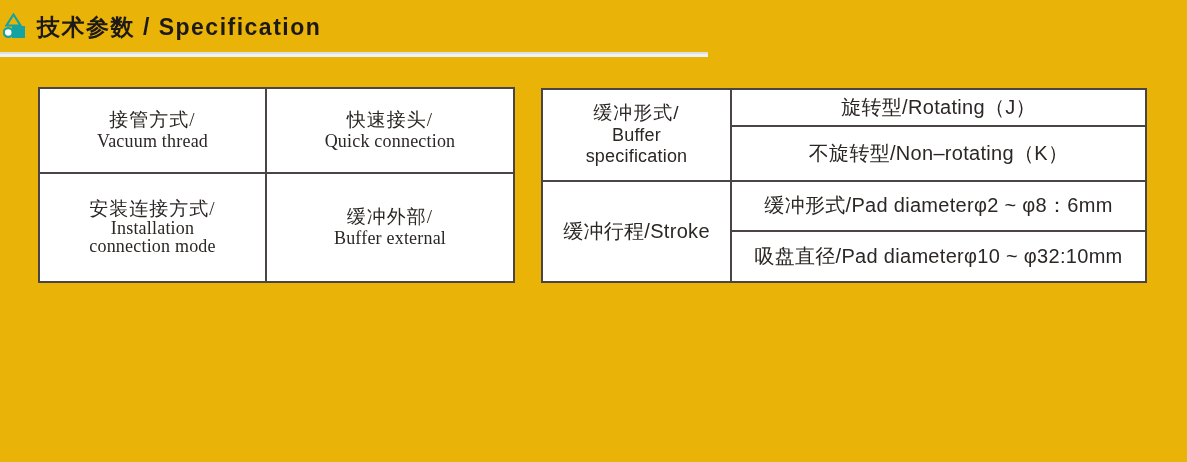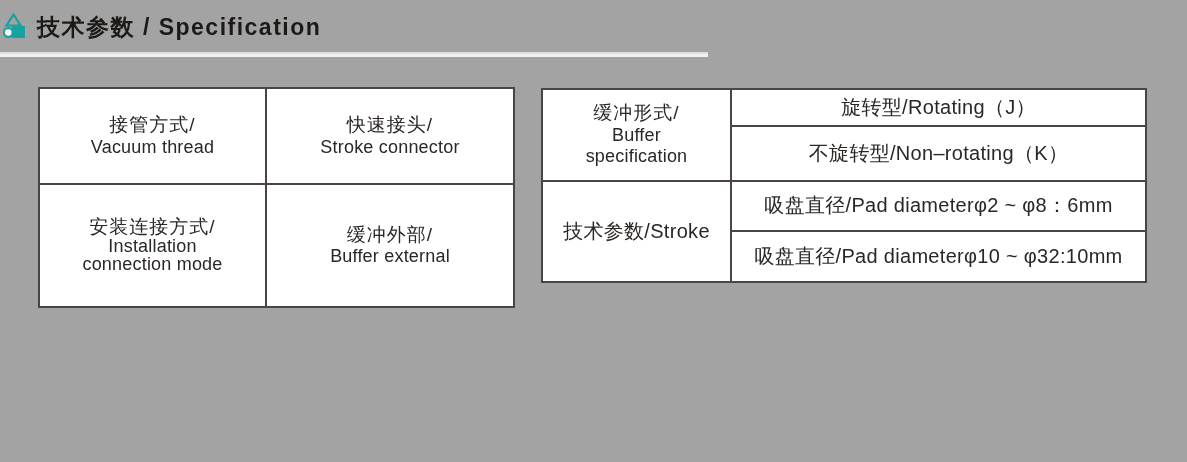--- a/index.html
+++ b/index.html
@@ -3,21 +3,21 @@
 <meta charset="utf-8">
 <style>
   * { margin: 0; padding: 0; box-sizing: border-box; }
   html, body {
     width: 1187px; height: 462px;
     background: #ffffff;
     font-family: "Liberation Sans", "DejaVu Sans", sans-serif;
     color: #2b2725;
     overflow: hidden;
   }
-  .page { position: relative; width: 1187px; height: 462px; background: #a3a3a3; }
+  .page { position: relative; width: 1187px; height: 462px; background: #eab308; }
 
   
   .header { position: absolute; left: 0; top: 0; width: 1187px; height: 60px; }
   .header-icon { position: absolute; left: 3px; top: 13px; width: 24px; height: 26px; }
   .page-title {
     position: absolute; left: 37px; top: 12px;
     font-size: 23px; font-weight: bold; letter-spacing: 1.5px;
     color: #1c1917; white-space: nowrap;
   }
   .header-divider {
@@ -38,21 +38,21 @@
     vertical-align: middle;
     padding: 2px 4px;
     line-height: 1.18;
   }
   .zh-line { display: block; font-size: 19px; letter-spacing: 1px; }
   .en-line { display: block; font-size: 18px; letter-spacing: 0.2px; }
   .tight .zh-line { line-height: 1.05; }
   .tight .en-line { line-height: 1.05; text-align: center; }
   .single-line { font-size: 20px; letter-spacing: 0.3px; white-space: nowrap; }
 
-  #left-table  { left: 38px;  top: 87px; width: 475px; height: 221px; }
+  #left-table  { left: 38px;  top: 87px; width: 475px; height: 196px; font-family: Liberation Serif, serif; }
   #right-table { left: 541px; top: 88px; width: 604px; height: 195px; }
 
   #left-table col.c1 { width: 227px; }
   #left-table col.c2 { width: 248px; }
   #right-table col.c1 { width: 189px; }
   #right-table col.c2 { width: 415px; }
 </style>
 </head>
 <body>
 
@@ -74,21 +74,21 @@
         <col class="c2">
       </colgroup>
     <tbody>
         <tr>
       <td>
         <span class="zh-line">接管方式/</span>
         <span class="en-line">Vacuum thread</span>
       </td>
       <td>
         <span class="zh-line">快速接头/</span>
-        <span class="en-line">Stroke connector</span>
+        <span class="en-line">Quick connection</span>
       </td>
     </tr>
     <tr>
       <td class="tight">
         <span class="zh-line">安装连接方式/</span>
         <span class="en-line">Installation</span>
         <span class="en-line">connection mode</span>
       </td>
       <td>
         <span class="zh-line">缓冲外部/</span>
@@ -114,24 +114,24 @@
         <span class="single-line">旋转型/Rotating（J）</span>
       </td>
     </tr>
     <tr style="height:52px;">
       <td>
         <span class="single-line">不旋转型/Non–rotating（K）</span>
       </td>
     </tr>
     <tr style="height:48px;">
       <td rowspan="2">
-        <span class="single-line">技术参数/Stroke</span>
+        <span class="single-line">缓冲行程/Stroke</span>
       </td>
       <td>
-        <span class="single-line">吸盘直径/Pad diameterφ2 ~ φ8：6mm</span>
+        <span class="single-line">缓冲形式/Pad diameterφ2 ~ φ8：6mm</span>
       </td>
     </tr>
     <tr style="height:48px;">
       <td>
         <span class="single-line">吸盘直径/Pad diameterφ10 ~ φ32:10mm</span>
       </td>
     </tr>
   </tbody>
     </table>
 

